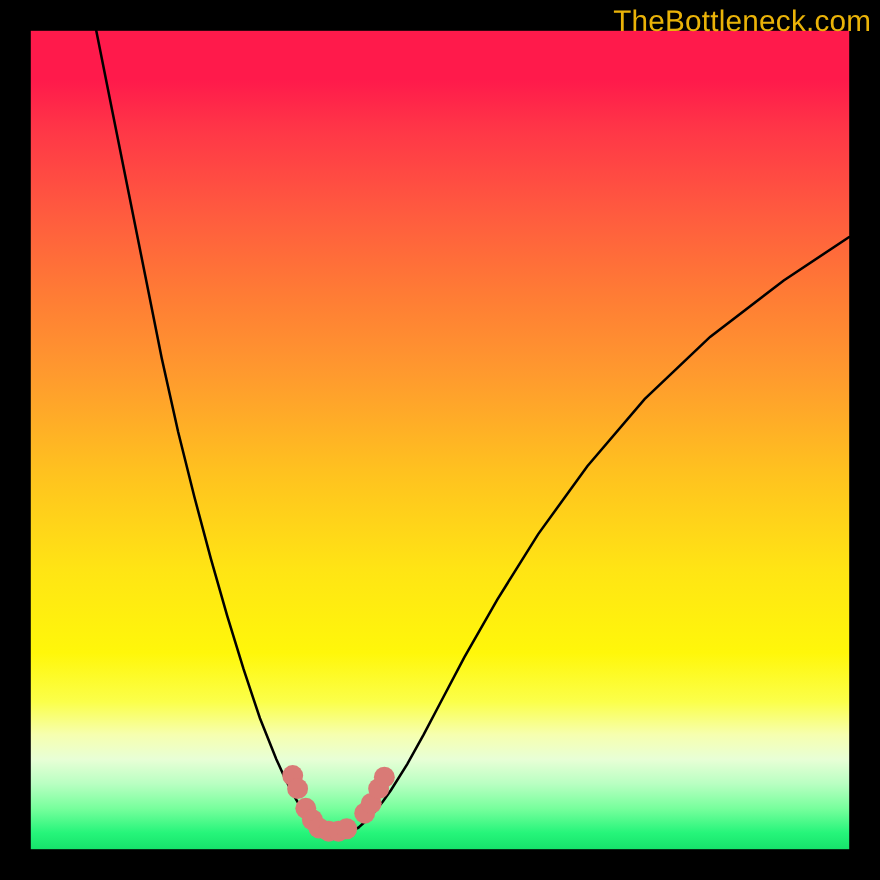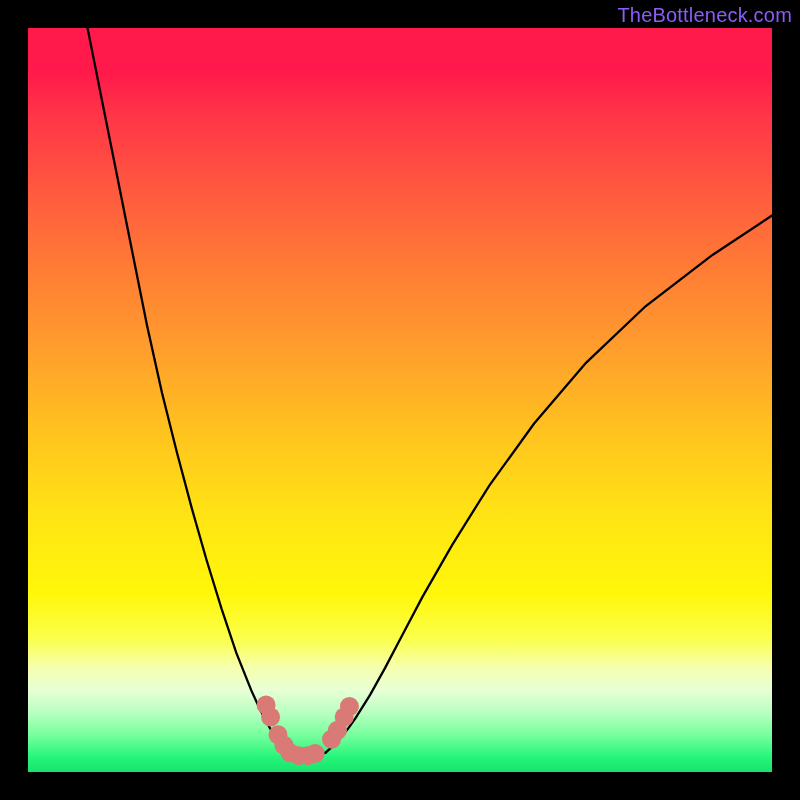--- a/index.html
+++ b/index.html
@@ -40,22 +40,22 @@
       #e8ffd6 89%,
       #b9ffc2 92%,
       #78ff9d 95%,
       #26f57a 98%,
       #16e36b 100%);
   }
   .watermark {
     position: absolute;
     top: 4px;
     right: 8px;
-    color: #8b5cf6;
-    font-size: 20px;
+    color: #eab308;
+    font-size: 27px;
     font-weight: 500;
     letter-spacing: 0.2px;
     user-select: none;
   }
   svg.curve-layer {
     position: absolute;
     left: 0;
     top: 0;
     width: 744px;
     height: 744px;

